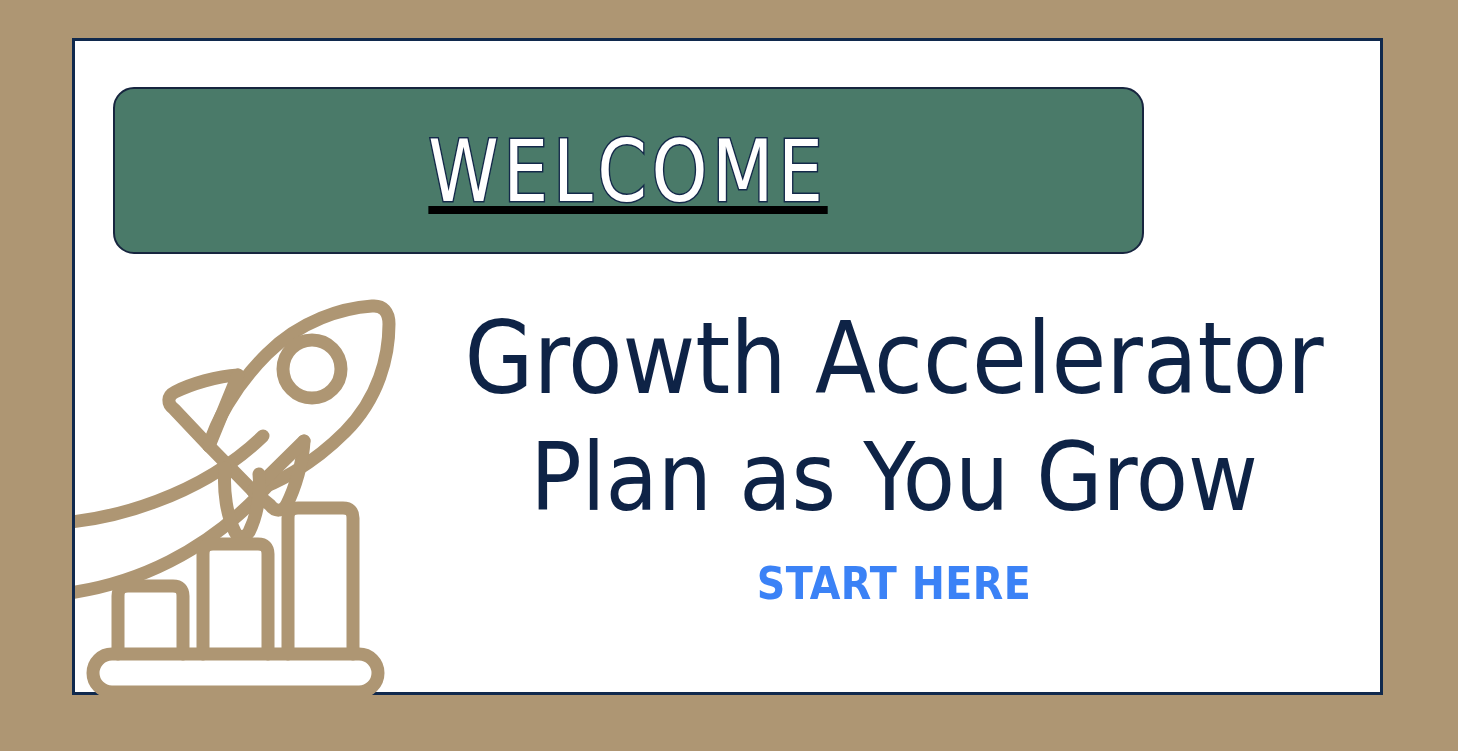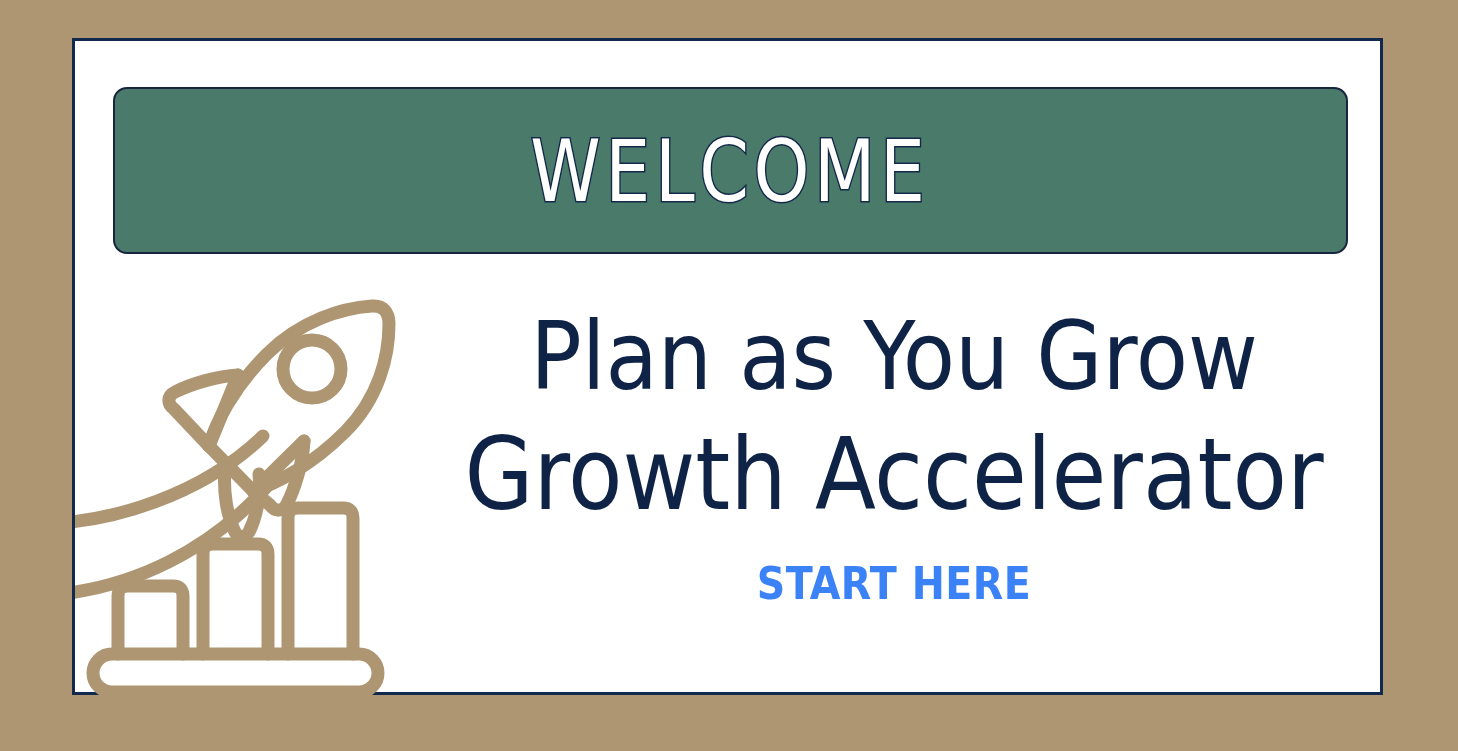--- a/index.html
+++ b/index.html
@@ -31,29 +31,30 @@
     background: #ffffff;
     border: 3px solid #10294d;
     box-sizing: border-box;
   }
 
   
   #welcome-banner {
     position: absolute;
     left: 38px;
     top: 46px;
-    width: 1235px;
+    width: 1031px;
     height: 167px;
     background: #4a7a69;
     border: 2px solid #17253f;
-    border-radius: 14px;
+    border-radius: 21px;
     box-sizing: border-box;
     display: flex;
     align-items: center;
     justify-content: center;
+    text-decoration: underline;
   }
 
   #welcome-text {
     font-family: "DejaVu Sans Condensed", "Liberation Sans Narrow", "Liberation Sans", sans-serif;
     font-size: 86px;
     font-weight: 400;
     letter-spacing: 5px;
     color: #ffffff;
     -webkit-text-stroke: 3px #14294a;
     paint-order: stroke fill;
@@ -158,19 +159,19 @@
 
         <path d="M 43 358 L 43 300 Q 43 290 53 290 L 98 290 Q 108 290 108 300 L 108 358"></path>
         <path d="M 128 358 L 128 258 Q 128 248 138 248 L 183 248 Q 193 248 193 258 L 193 358"></path>
         <path d="M 213 358 L 213 222 Q 213 212 223 212 L 268 212 Q 278 212 278 222 L 278 358"></path>
 
         <rect x="18" y="358" width="285" height="38" rx="19"></rect>
       </svg>
     </div>
 
     <div id="text-block">
+      <div class="headline" id="headline-line-2">Growth Accelerator</div>
       <div class="headline" id="headline-line-1">Plan as You Grow</div>
-      <div class="headline" id="headline-line-2">Growth Accelerator</div>
       <div id="start-here">START HERE</div>
     </div>
 
   </div>
 </div>
 
 </body></html>

